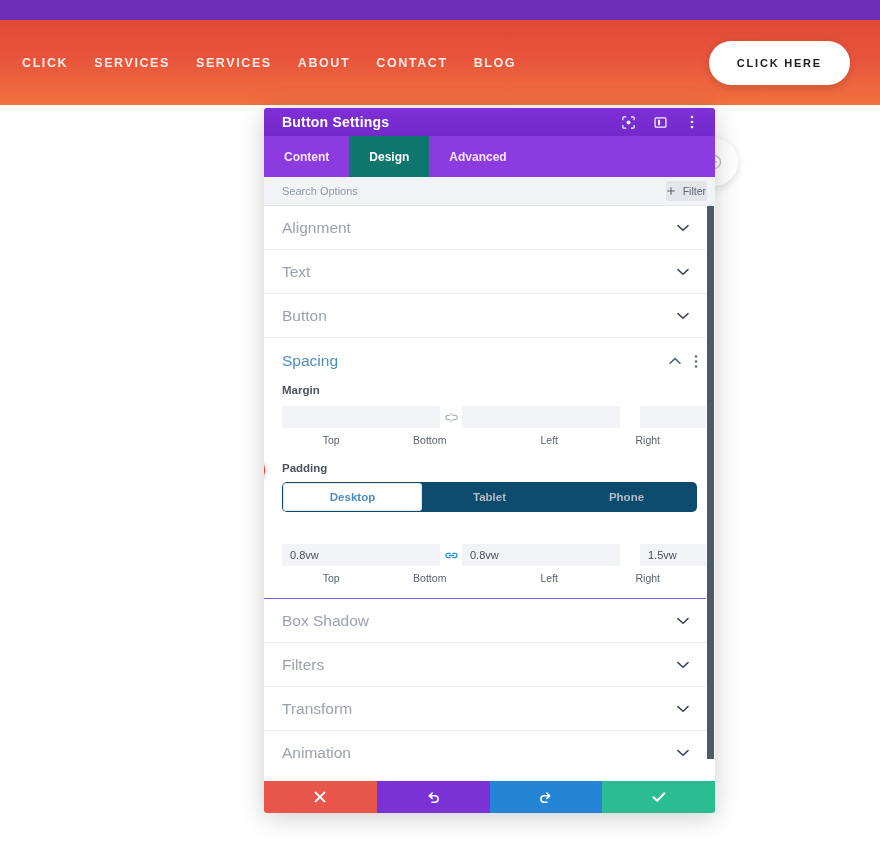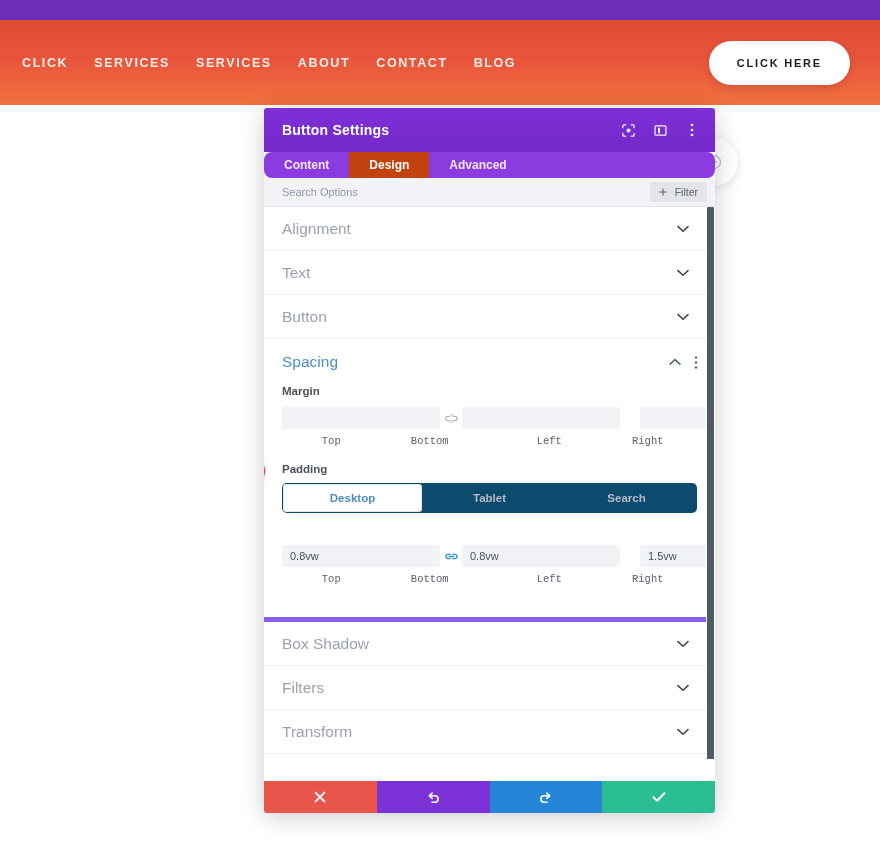--- a/index.html
+++ b/index.html
@@ -82,21 +82,21 @@
     height: 705px;
     background: #ffffff;
     border-radius: 3px;
     box-shadow: 0 4px 26px rgba(0,0,0,0.20);
     display: flex; flex-direction: column;
     overflow: hidden;
   }
 
   
   .modal-titlebar {
-    height: 44px;
+    height: 28px;
     background: #7b2fd4;
     background: linear-gradient(180deg, #7d30d6 0%, #7429cb 100%);
     display: flex; align-items: center;
     padding: 0 14px 0 18px;
     flex: 0 0 auto;
   }
   .modal-title {
     color: #ffffff;
     font-size: 14px;
     font-weight: 700;
@@ -105,37 +105,36 @@
   }
   .titlebar-icons { display: flex; align-items: center; gap: 14px; }
   .tb-icon {
     width: 18px; height: 18px;
     display: flex; align-items: center; justify-content: center;
     cursor: pointer; opacity: .95;
   }
 
   
   .modal-tabs {
-    height: 26px;
+    height: 41px;
     background: #8c3be0;
     display: flex; align-items: stretch;
     flex: 0 0 auto;
-    border-radius: 8px;
   }
   .tab {
     padding: 0 20px;
     display: flex; align-items: center; justify-content: center;
     color: #f3e6ff;
     font-size: 12px;
     font-weight: 600;
     cursor: pointer;
     white-space: nowrap;
   }
   .tab.active {
-    background: #c2410c;
+    background: #0f766e;
     color: #ffffff;
   }
 
   
   .search-bar {
     height: 29px;
     background: #f2f3f7;
     border-bottom: 1px solid #e4e6ec;
     display: flex; align-items: center;
     padding-left: 18px; padding-right: 8px;
@@ -147,21 +146,21 @@
     background: transparent;
     font-size: 11px;
     color: #6d7683;
     font-family: "Liberation Sans", sans-serif;
   }
   .search-input::placeholder { color: #9199a5; }
   .filter-btn {
     background: #e3e5eb;
     border: none;
     border-radius: 2px;
-    padding: 4px 9px;
+    padding: 4px 1px;
     font-size: 10.5px;
     color: #5b6471;
     cursor: pointer;
     display: flex; align-items: center; gap: 8px;
     font-family: "Liberation Sans", sans-serif;
   }
 
   
   .modal-scroll {
     flex: 1 1 auto;
@@ -197,21 +196,21 @@
     color: #9ba2ad;
     font-weight: 400;
     font-family: "Liberation Sans", sans-serif;
   }
   .chev {
     width: 13px; height: 13px;
     display: flex; align-items: center; justify-content: center;
   }
 
   
-  .acc-open { border-bottom: 5px solid #8b5cf6; padding-bottom: 32px; }
+  .acc-open { border-bottom: 1px solid #8b5cf6; padding-bottom: 14px; }
   .acc-open-head {
     height: 46px;
     display: flex; align-items: center;
     padding: 0 12px 0 18px;
     cursor: pointer;
   }
   .acc-open-head .acc-label { color: #4c8dbd; font-size: 15.5px; }
   .kebab {
     width: 14px; height: 16px;
     display: flex; align-items: center; justify-content: center;
@@ -250,21 +249,20 @@
     display: flex; align-items: center; justify-content: center;
     cursor: pointer; flex: 0 0 auto;
   }
   .labels-row { display: flex; margin-top: 4px; }
   .labels-half { display: flex; flex: 1; }
   .labels-half span {
     flex: 1;
     text-align: center;
     font-size: 10.5px;
     color: #5a626d;
-    font-family: Liberation Mono, monospace;
   }
   .labels-sep { width: 21px; flex: 0 0 auto; }
 
   
   .device-toggle {
     display: flex;
     background: #0c4a6e;
     border-radius: 5px;
     padding: 2px;
     margin-bottom: 30px;
@@ -464,21 +462,21 @@
           </div>
         </div>
       </div>
 
       <div class="field-group" style="margin-top:16px;">
         <div class="field-title">Padding</div>
 
         <div class="device-toggle">
           <div class="device-opt active">Desktop</div>
           <div class="device-opt">Tablet</div>
-          <div class="device-opt">Search</div>
+          <div class="device-opt">Phone</div>
         </div>
 
         <div class="badge">1</div>
 
         <div class="quad-row">
           <div class="quad-half">
             <input class="inp" type="text" value="0.8vw" style="">
             <span class="link-icon">
               <svg width="15" height="11" viewBox="0 0 16 11">
                 <path d="M6.6 3.3H4.3a2.2 2.2 0 000 4.4h2.3M9.4 3.3h2.3a2.2 2.2 0 010 4.4H9.4" fill="none" stroke="#2b8fd6" stroke-width="1.35" stroke-linecap="round"></path>

